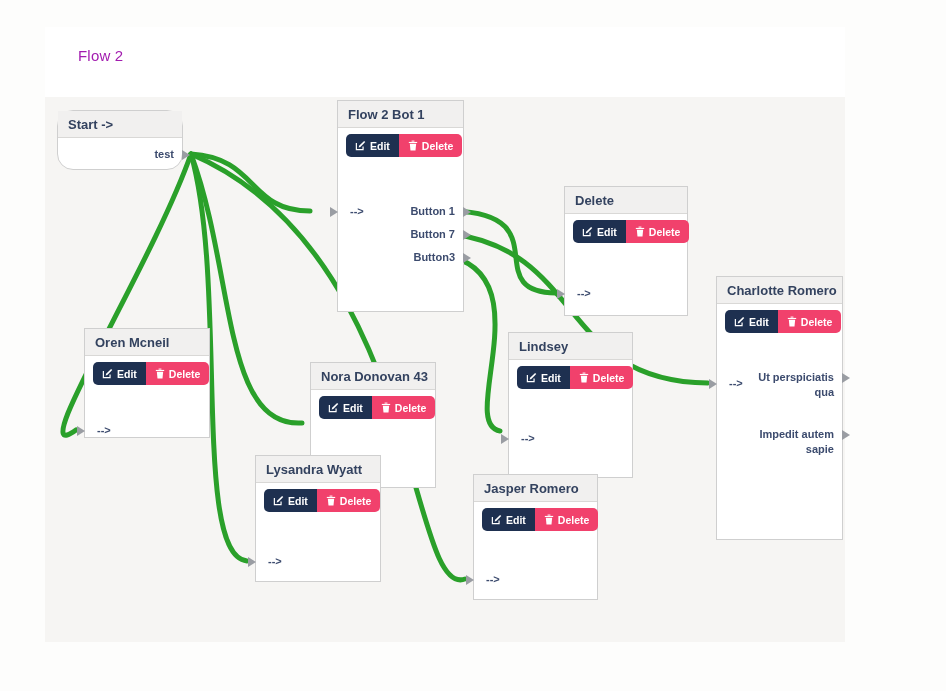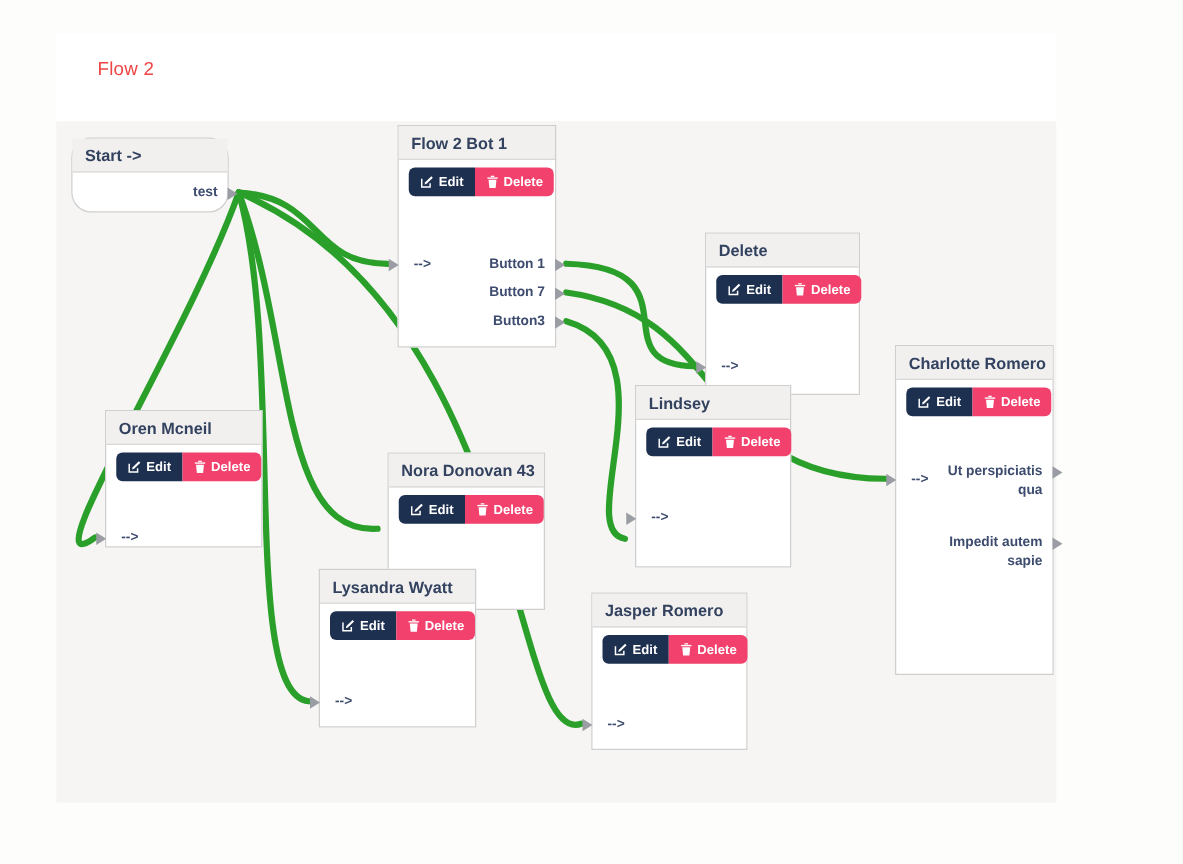--- a/index.html
+++ b/index.html
@@ -11,21 +11,21 @@
     overflow:hidden;
   }
   #stage{position:absolute;inset:0;}
   
   .title-card{
     position:absolute;left:45px;top:27px;width:800px;height:70px;
     background:#ffffff;
   }
   .title-card h1{
     margin:0;padding:20px 0 0 33px;
-    font-size:15px;font-weight:400;color:#ef4444;letter-spacing:.2px;
+    font-size:15px;font-weight:400;color:#a21caf;letter-spacing:.2px;
   }
   
   .flow-canvas{
     position:absolute;left:45px;top:97px;width:800px;height:545px;
     background:#f6f5f3;
   }
   
   #wires{position:absolute;left:0;top:0;z-index:1;pointer-events:none;}
   
   .node{
@@ -88,21 +88,21 @@
       <path d="M 453 234 C 585 252, 560 382, 708 383" fill="none" stroke="#2aa02a" stroke-width="5" stroke-linecap="round"></path>
       <path d="M 453 257 C 540 282, 458 424, 500 431" fill="none" stroke="#2aa02a" stroke-width="5" stroke-linecap="round"></path>
     </svg>
   <div id="nodes-layer">
       <div class="node" style="left: 57px; top: 110px; width: 126px; height: 60px; border-radius: 16px;">
     <div class="node-header">Start -&gt;</div>
 
   <div class="port out" style="top: 36px;">test</div>
         <span class="marker out" style="top: 39px; border-left-color: rgb(154, 157, 163);"></span>
       </div>
-      <div class="node" style="left: 318px; top: 100px; width: 127px; height: 178px;">
+      <div class="node" style="left: 337px; top: 100px; width: 127px; height: 212px;">
     <div class="node-header">Flow 2 Bot 1</div>
     <div class="node-actions">
       <button class="btn edit" style="background: rgb(30, 48, 80);">
         <svg width="11" height="11" viewBox="0 0 12 12">
           <path d="M1.5 3.2v7.3h7.3V7.2" stroke="#fff" stroke-width="1.3" fill="none"></path>
           <path d="M4 8.2l1.8-.5L11.2 2.3 9.9 1 4.5 6.4z" fill="#fff"></path>
         </svg>
         <span class="btn-label">Edit</span>
       </button>
       <button class="btn delete" style="background: rgb(241, 65, 108);">
@@ -208,21 +208,21 @@
           <rect x="1" y="2.2" width="10" height="1.3" fill="#fff"></rect>
           <rect x="4.3" y="0.6" width="3.4" height="1.2" fill="#fff"></rect>
           <path d="M2.2 4.4h7.6l-.8 8H3z" fill="#fff"></path>
         </svg>
         <span class="btn-label">Delete</span>
       </button>
     </div>
   <div class="port in" style="top: 98px;">--&gt;</div>
         <span class="marker in" style="top: 101px; border-left-color: rgb(154, 157, 163);"></span>
       </div>
-      <div class="node" style="left: 508px; top: 308px; width: 125px; height: 146px;">
+      <div class="node" style="left: 508px; top: 332px; width: 125px; height: 146px;">
     <div class="node-header">Lindsey</div>
     <div class="node-actions">
       <button class="btn edit" style="background: rgb(30, 48, 80);">
         <svg width="11" height="11" viewBox="0 0 12 12">
           <path d="M1.5 3.2v7.3h7.3V7.2" stroke="#fff" stroke-width="1.3" fill="none"></path>
           <path d="M4 8.2l1.8-.5L11.2 2.3 9.9 1 4.5 6.4z" fill="#fff"></path>
         </svg>
         <span class="btn-label">Edit</span>
       </button>
       <button class="btn delete" style="background: rgb(241, 65, 108);">

